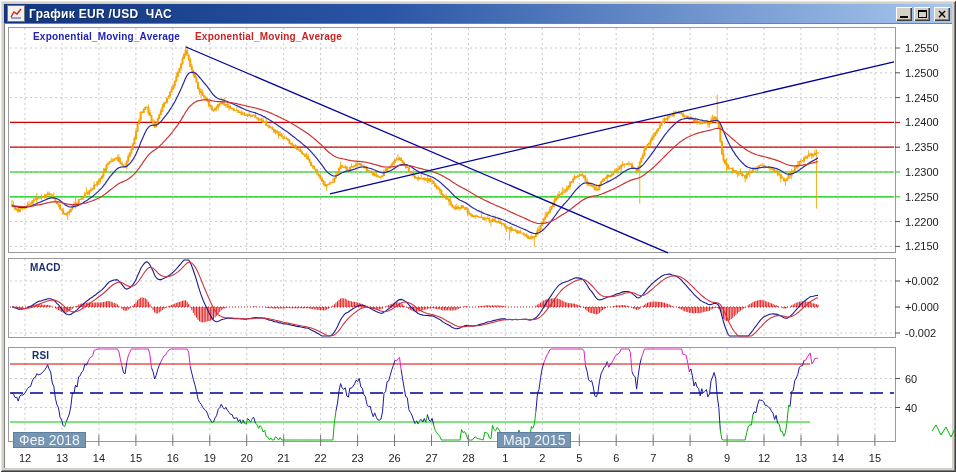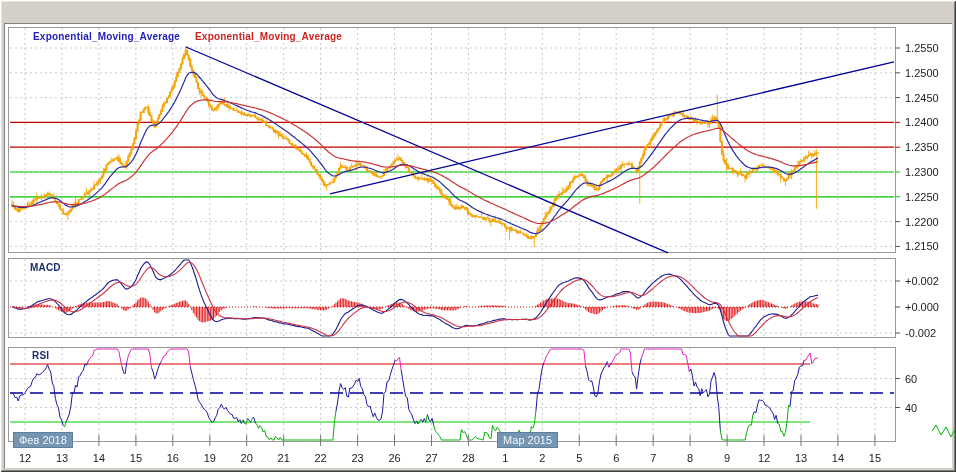--- a/index.html
+++ b/index.html
@@ -22,29 +22,47 @@
   .g-close{font-size:12px;font-weight:bold;color:#000;line-height:12px;font-family:"DejaVu Sans",sans-serif;}
   .client{position:absolute;left:4px;top:23px;right:4px;bottom:4px;background:#ffffff;
     box-shadow:inset 1px 1px 0 #808080, inset -1px -1px 0 #ffffff;}
   .chart-svg{position:absolute;left:0;top:0;pointer-events:none;}
   .overlay{position:absolute;inset:0;pointer-events:none;}
   .overlay-label{position:absolute;font-size:10px;font-weight:bold;letter-spacing:.2px;white-space:pre;margin-left:19px;}
   .ema1{left:14px;top:31px;color:#2222bb;}
   .ema2{left:176px;top:31px;color:#cc2222;}
   .macd-lbl{left:11px;top:262px;color:#1b2f6e;}
   .rsi-lbl{left:13px;top:350px;color:#1b2f6e;}
-  .month-box{position:absolute;font-size:11px;color:#f0f4f8;background:#7595b2;border:1px solid #5d7f9d;
+  .month-box{position:absolute;font-size:14px;color:#f0f4f8;background:#7595b2;border:1px solid #5d7f9d;
     padding:0 5px;height:14px;line-height:14px;white-space:pre;}
   .feb{left:13px;top:432px;}
   .mar{left:497px;top:432px;}
 </style>
 </head>
 <body>
 
 <div class="window">
+  <div class="titlebar">
+    <span class="title-icon">
+      <svg width="12" height="11" viewBox="0 0 12 11">
+        <polyline points="1,9 4,4 7,6 11,1" fill="none" stroke="#cc2222" stroke-width="1.4"></polyline>
+        <line x1="1" y1="10" x2="11" y2="10" stroke="#3355aa" stroke-width="1"></line>
+      </svg>
+    </span>
+    <span class="title-text">График EUR /USD  ЧАС</span>
+    <span class="tb-btn">
+        <span class="g-min"></span>
+      </span>
+    <span class="tb-btn">
+        <span class="g-max"></span>
+      </span>
+    <span class="tb-btn close">
+        <span class="g-close">×</span>
+      </span>
+  </div>
   <div class="client"></div>
   <svg id="chart-svg" class="chart-svg" width="956" height="472">
       <rect x="8.5" y="27.5" width="887" height="225" fill="#ffffff" stroke="#9a9a9a" stroke-width="1"></rect>
       <rect x="8.5" y="258.5" width="887" height="79" fill="#ffffff" stroke="#9a9a9a" stroke-width="1"></rect>
       <rect x="8.5" y="347.5" width="887" height="94" fill="#ffffff" stroke="#9a9a9a" stroke-width="1"></rect>
       <g stroke="#c9c9c9" stroke-width="1" stroke-dasharray="2,3">
         <line x1="25.0" y1="28" x2="25.0" y2="252"></line>
         <line x1="25.0" y1="259" x2="25.0" y2="337"></line>
         <line x1="25.0" y1="348" x2="25.0" y2="441"></line>
         <line x1="62.0" y1="28" x2="62.0" y2="252"></line>

